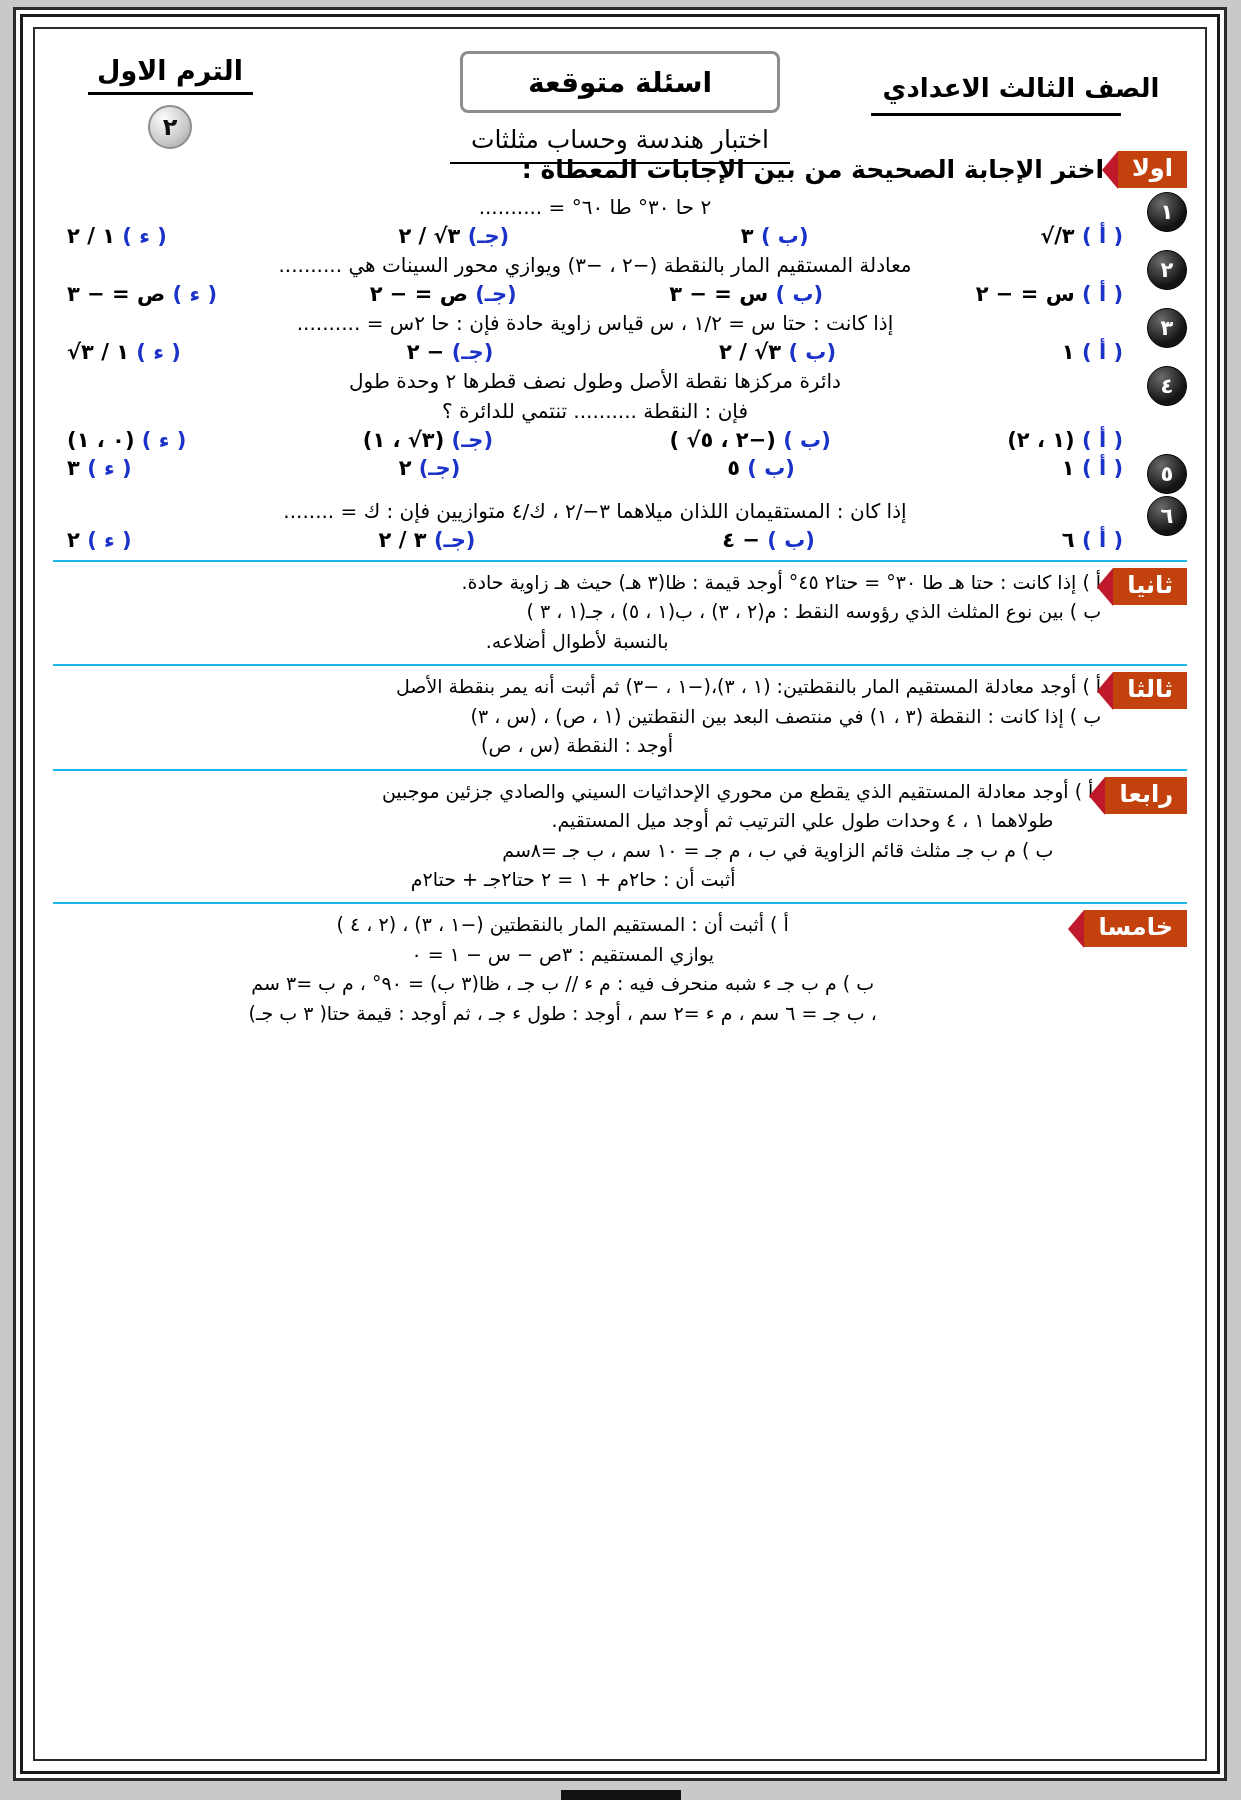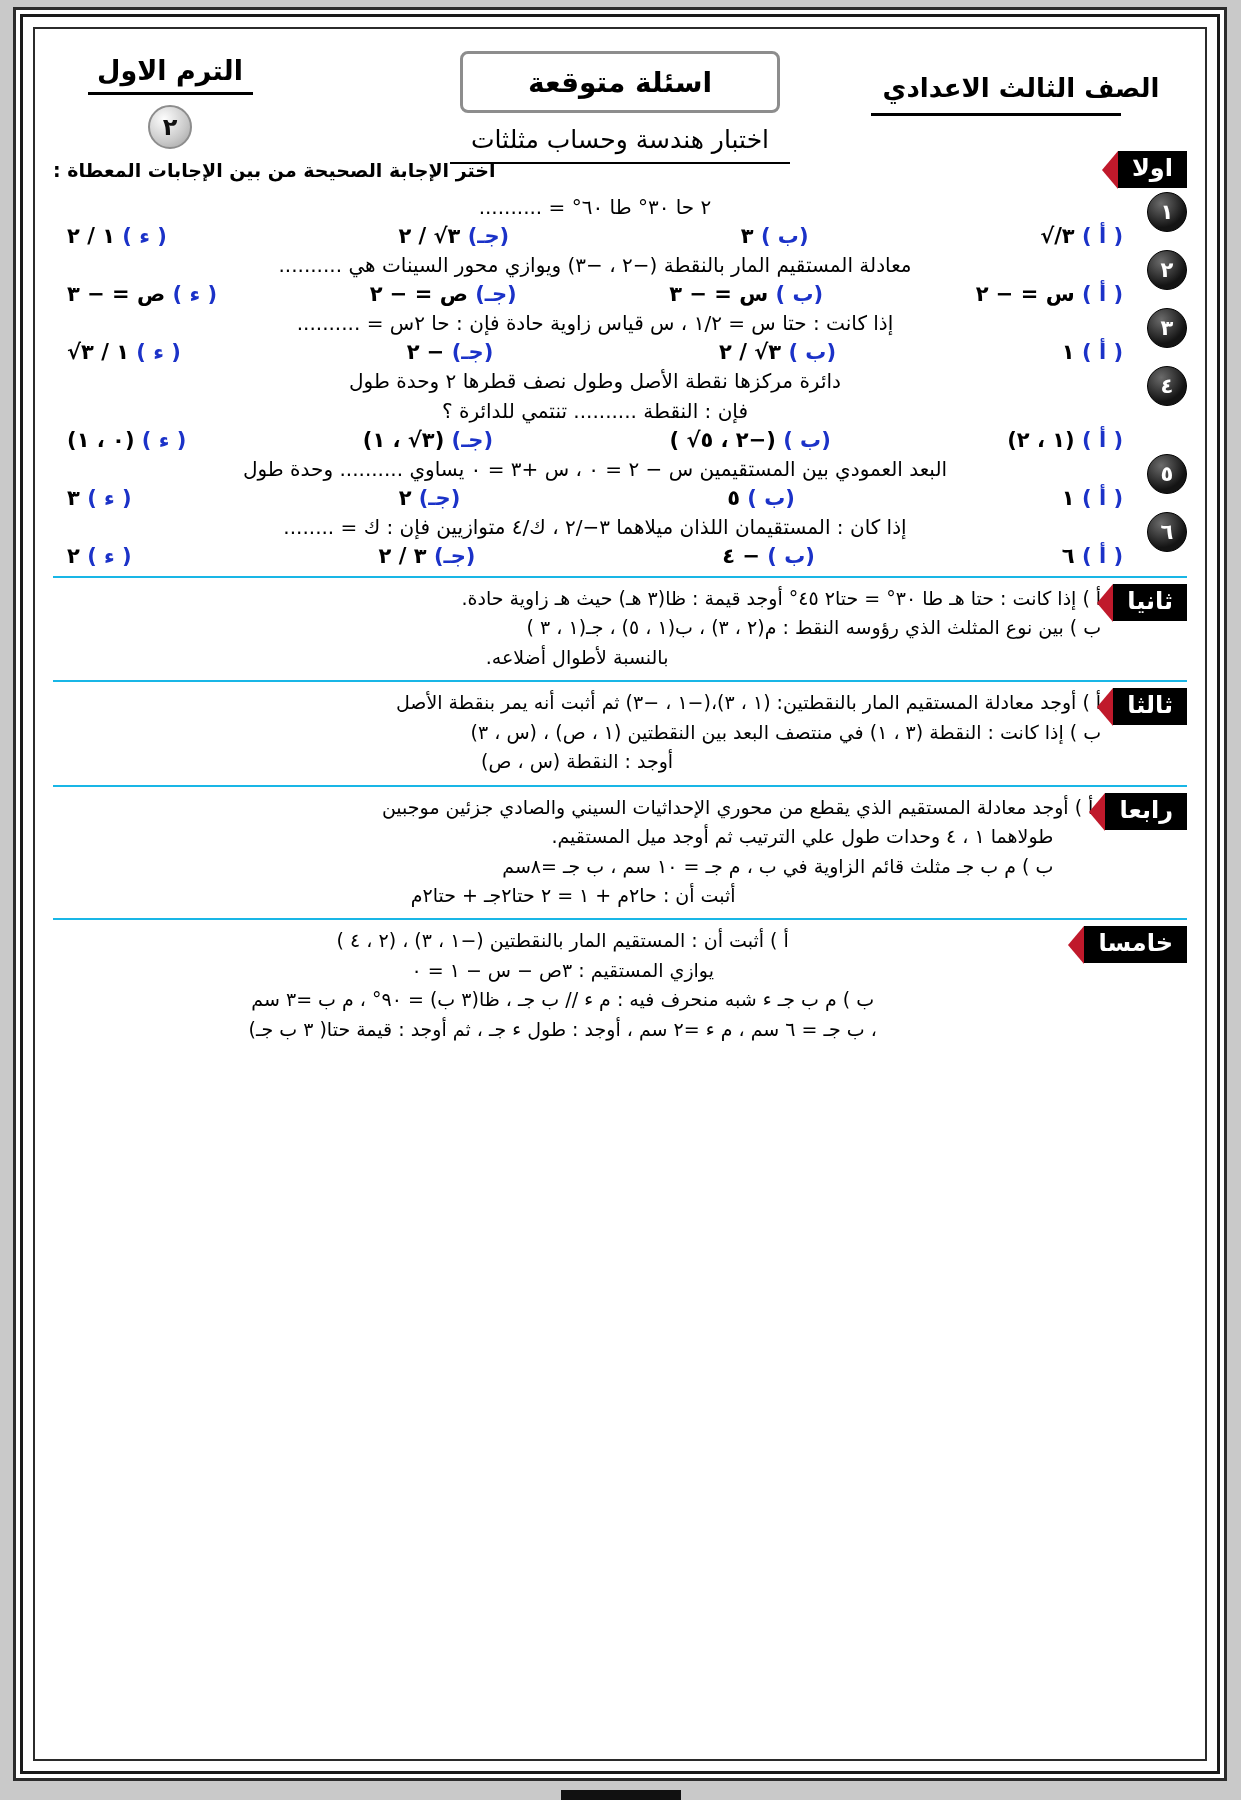--- a/index.html
+++ b/index.html
@@ -53,33 +53,33 @@
   .title-badge span { font-size: 28px; font-weight:bold; color:#000; }
   .subject {
     position:absolute; top: 96px; left: 0; right: 0; margin:0 auto;
     width: 520px; text-align:center;
   }
   .subject span { font-size: 25px; color:#000; }
   .subject .su { width: 340px; height:2px; background:#000; margin: 8px auto 0 auto; }
 
   
   .chip {
-    display:inline-block; background:#000000; color:#fff;
+    display:inline-block; background:#c2410c; color:#fff;
     font-size: 24px; font-weight: bold;
     padding: 3px 14px 6px 14px;
     position: relative;
   }
   .chip.arrow::after{
     content:""; position:absolute; left:-16px; top:0;
     border-top: 19px solid transparent; border-bottom: 19px solid transparent;
     border-right: 16px solid #c0192b;
   }
 
   .sec1-head { display:flex; align-items:center; gap: 14px; margin: 2px 0 4px 0; }
-  .sec1-head .txt { font-size: 19px; font-weight:bold; color:#000; flex:1; text-align:left; }
+  .sec1-head .txt { font-size: 25px; font-weight:bold; color:#000; flex:1; text-align:right; }
 
   
   .q { position: relative; margin: 2px 0 2px 0; padding-right: 0; }
   .qrow { display:flex; align-items:flex-start; gap:10px; }
   .bullet {
     flex: 0 0 auto;
     width: 40px; height: 40px; border-radius:50%;
     background: radial-gradient(circle at 35% 28%, #6b6b6b, #141414 65%);
     color:#fff; font-size: 21px; font-weight:bold;
     display:flex; align-items:center; justify-content:center;
@@ -245,21 +245,20 @@
             </div>
           </div>
         </div>
       </div>
     </div>
 
     <div class="q">
       <div class="qrow">
         <div class="bullet">٥</div>
         <div class="qbody">
-          <div class="stem">البعد العمودي بين المستقيمين س − ٢ = ٠ ،  س +٣ = ٠ يساوي .......... وحدة طول</div>
           <div class="choices">
             <div class="choice">
               <span class="lbl">( أ )</span>
               <span class="val">١</span>
             </div>
             <div class="choice">
               <span class="lbl">(ب )</span>
               <span class="val">٥</span>
             </div>
             <div class="choice">

